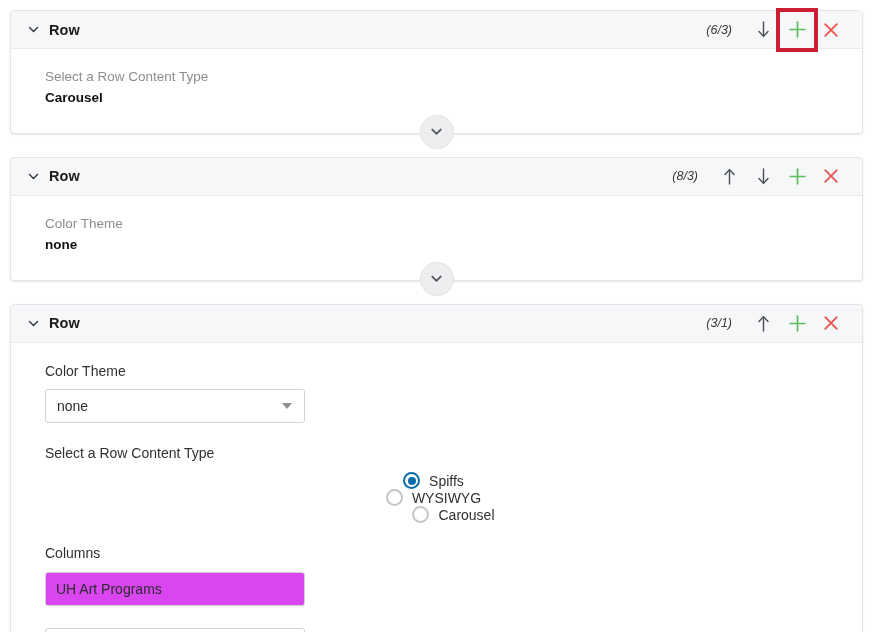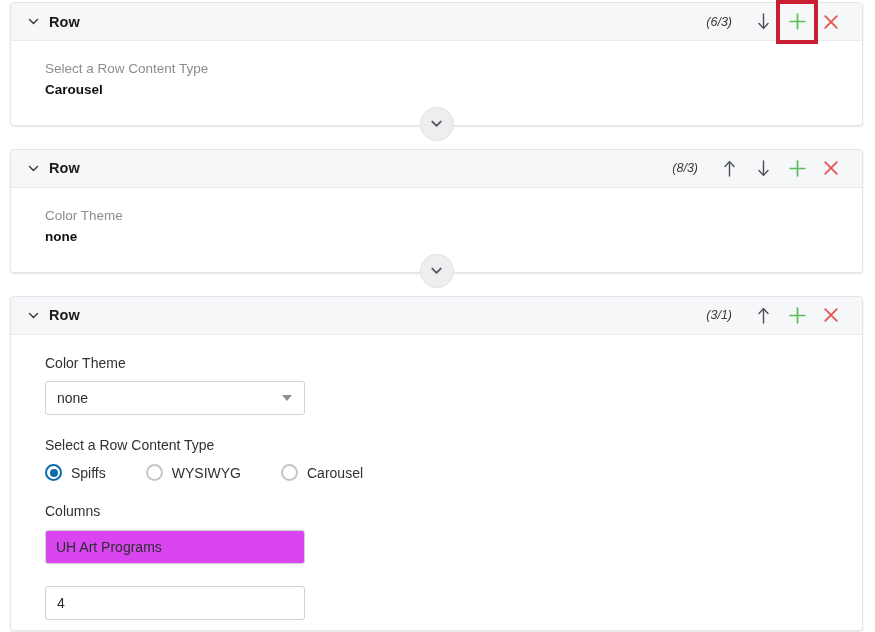--- a/index.html
+++ b/index.html
@@ -12,21 +12,21 @@
     background: #ffffff;
     font-family: "Liberation Sans", sans-serif;
     overflow: hidden;
     color: #222222;
   }
 
   .canvas {
     position: relative;
     width: 875px;
     height: 454px;
-    padding-top: 2px;
+    padding-top: 10px;
     box-sizing: border-box;
   }
 
   
   .panel {
     position: relative;
     margin: 0 12px 0 10px;
     background: #ffffff;
     border: 1px solid #e3e5e8;
     border-radius: 4px;
@@ -186,20 +186,21 @@
     color: #2b2d2f;
     font-family: "Liberation Sans", sans-serif;
     padding: 0 10px;
     outline: none;
   }
 
   .radio-group {
     display: flex;
     align-items: center;
     gap: 0;
+    flex-direction: column;
   }
   .radio-opt {
     display: flex;
     align-items: center;
     gap: 9px;
     margin-right: 40px;
     cursor: pointer;
   }
   .radio-opt:last-child { margin-right: 0; }
 

